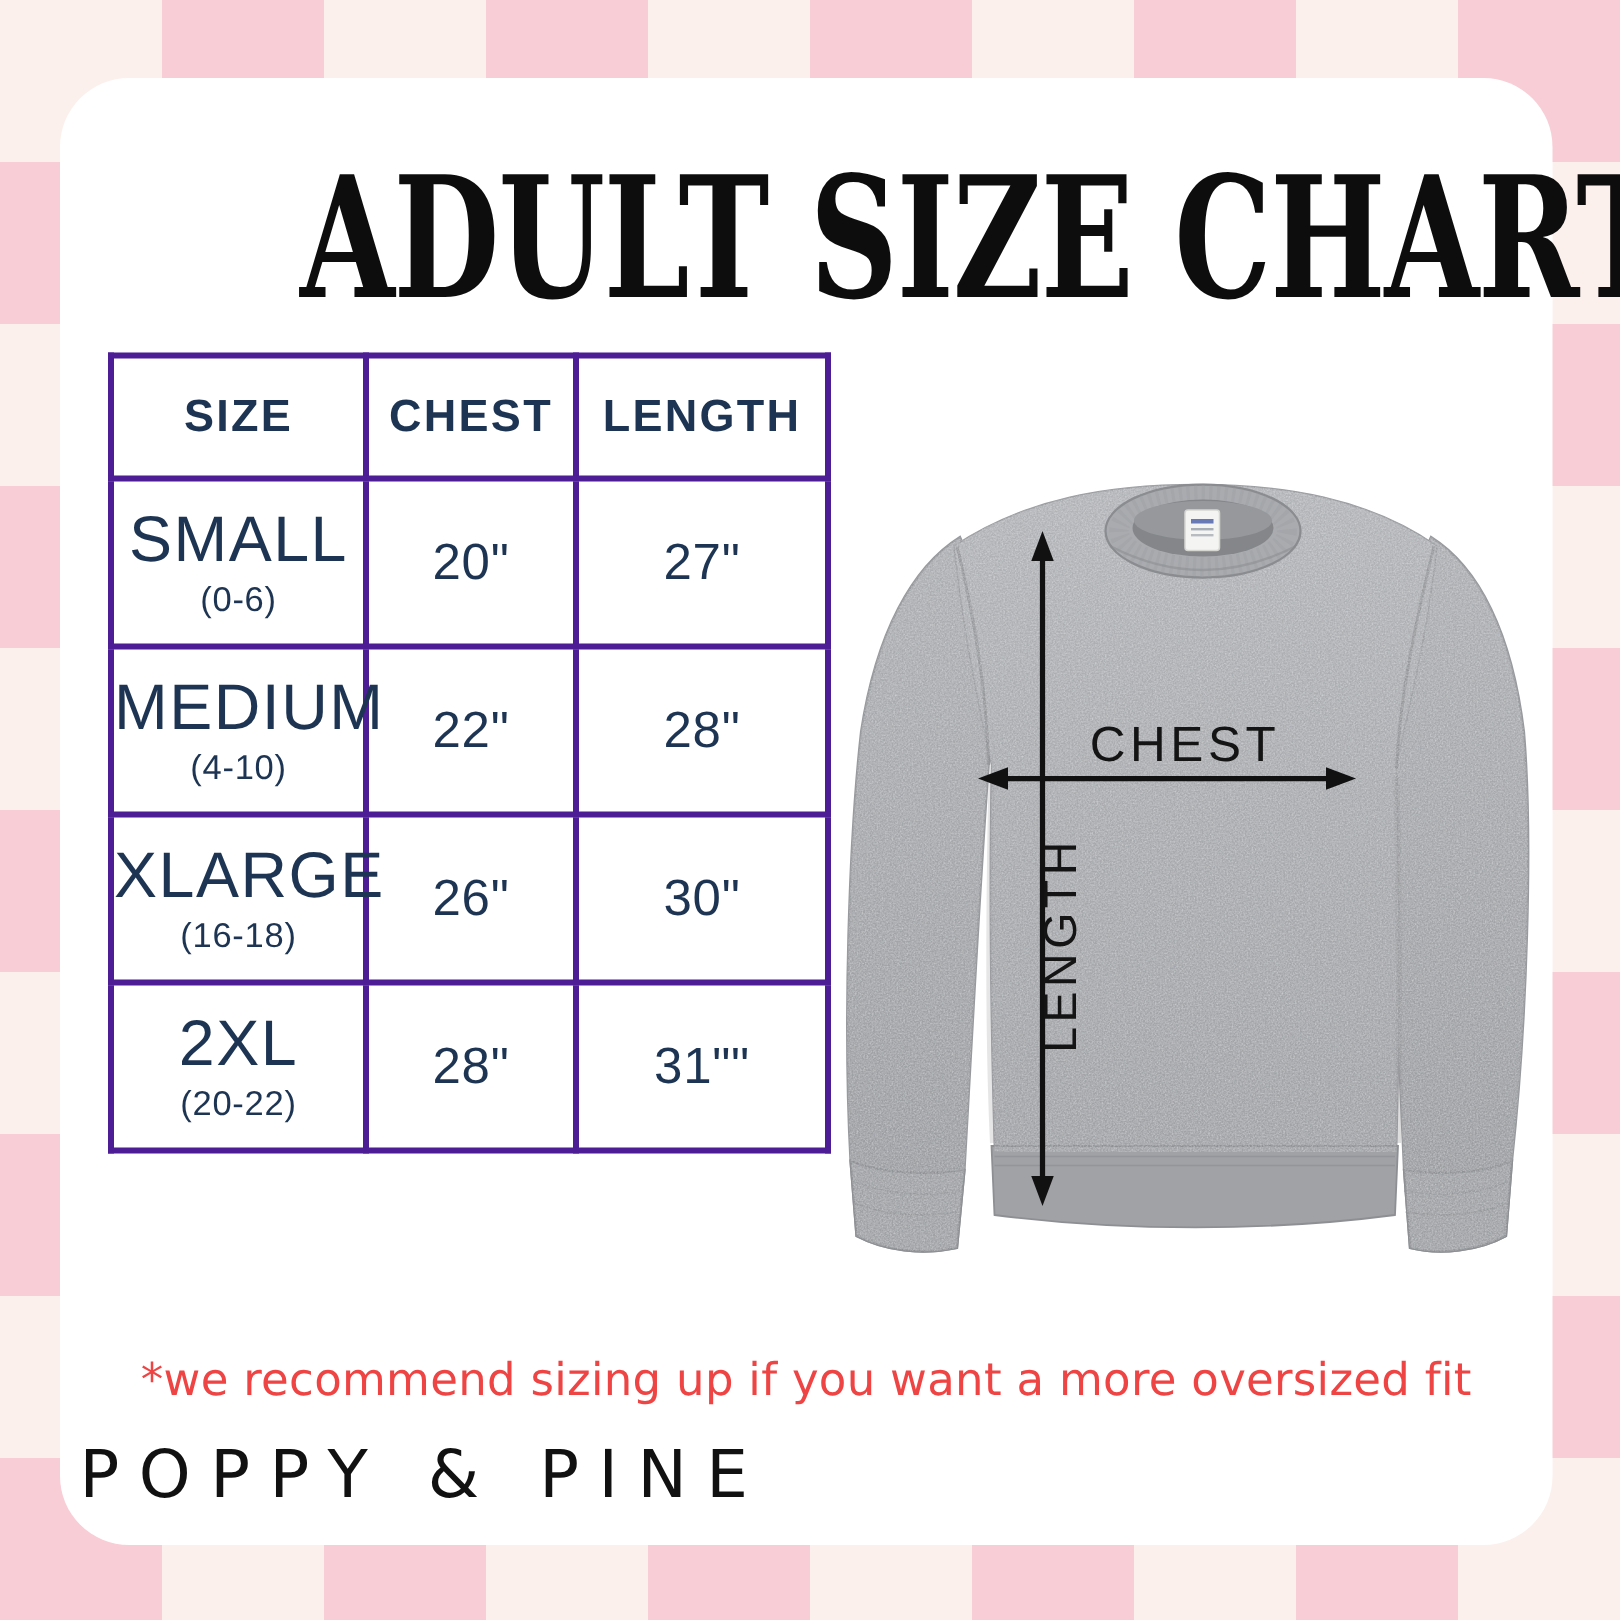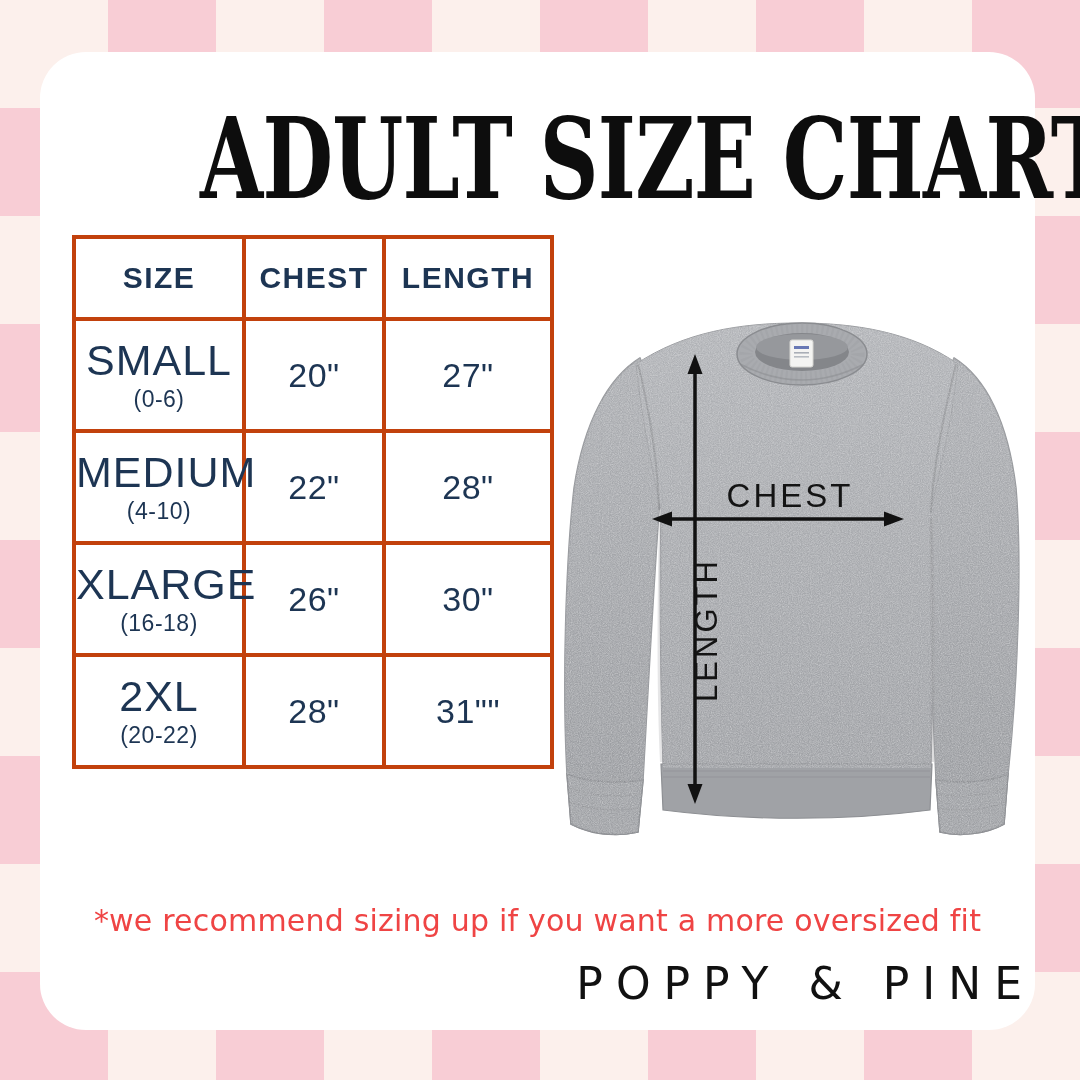--- a/index.html
+++ b/index.html
@@ -23,37 +23,37 @@
     font-weight:700; font-size:110px; letter-spacing:-1px; color:#0d0d0d;
     transform:scaleX(0.74) scaleY(1.02); transform-origin:50% 50%;
     white-space:nowrap;
   }
   table.size-table{
     position:absolute; left:32px; top:183px;
     border-collapse:collapse; table-layout:fixed; width:478px;
     color:#1d3553;
   }
   table.size-table th, table.size-table td{
-    border:4px solid #c2410c; text-align:center; vertical-align:middle; padding:0;
+    border:4px solid #4c1d95; text-align:center; vertical-align:middle; padding:0;
   }
   table.size-table thead tr{height:82px;}
   table.size-table tbody tr{height:112px;}
   th.hdr{font-size:30px; font-weight:700; letter-spacing:1.5px;}
   td.val{font-size:34px; font-weight:400; letter-spacing:0.5px;}
   .size-name{display:block; font-size:43px; letter-spacing:1px; line-height:1.15;}
   .size-range{display:block; font-size:23px; letter-spacing:0.5px; line-height:1.2; margin-top:0;}
   .shirt-wrap{position:absolute; left:516px; top:258px; width:478px; height:600px;}
   .footnote{
     position:absolute; top:851px; left:0; width:100%; margin:0;
     text-align:center; font-family:"DejaVu Sans", sans-serif;
     font-size:30px; color:#ef4444; letter-spacing:0.2px;
   }
   .brand{
     position:absolute; top:906px; left:0; width:100%; margin:0;
-    text-align:right; font-family:"DejaVu Sans", sans-serif;
+    text-align:left; font-family:"DejaVu Sans", sans-serif;
     font-size:44px; color:#111111; letter-spacing:13px; text-indent:13px;
     font-weight:400;
   }
 </style>
 </head>
 <body>
 
 <div class="card">
 
   <h1 class="title"><span>ADULT SIZE CHART</span></h1>

